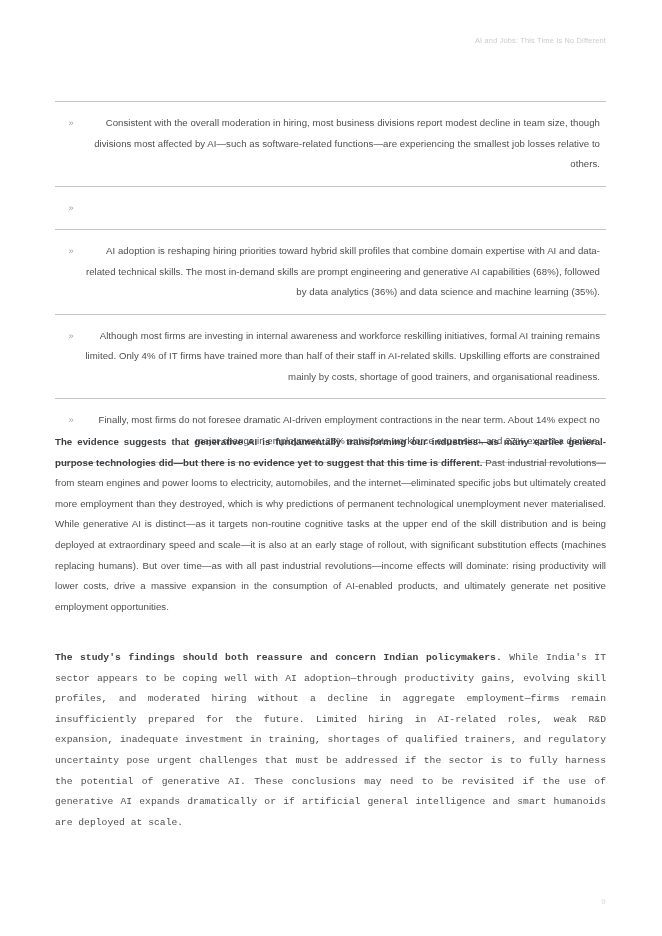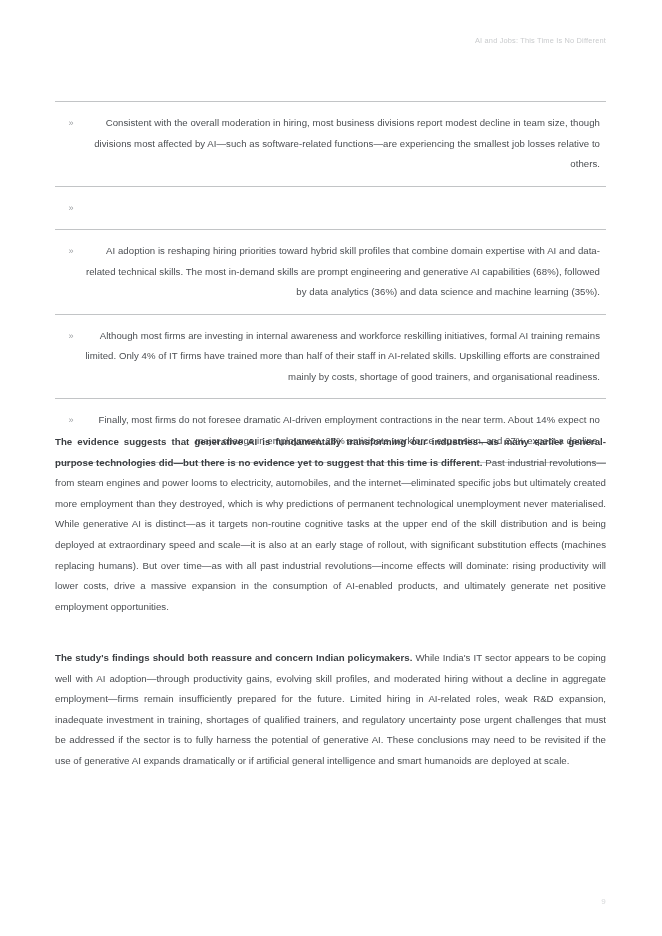--- a/index.html
+++ b/index.html
@@ -80,21 +80,21 @@
     text-align: justify;
     letter-spacing: 0.01px;
     margin: 0;
   }
   .para b {
     font-weight: bold;
     color: #3b3e42;
   }
 
   #para-block-1 { top: 432px; }
-  #para-block-2 { top: 648px; }
+  #para-block-2 { top: 648px; font-family: Liberation Mono, monospace; }
 
   
   .page-number {
     position: absolute;
     right: 56px;
     bottom: 30px;
     font-size: 8px;
     color: #d6d8da;
     letter-spacing: 0.2px;
   }

